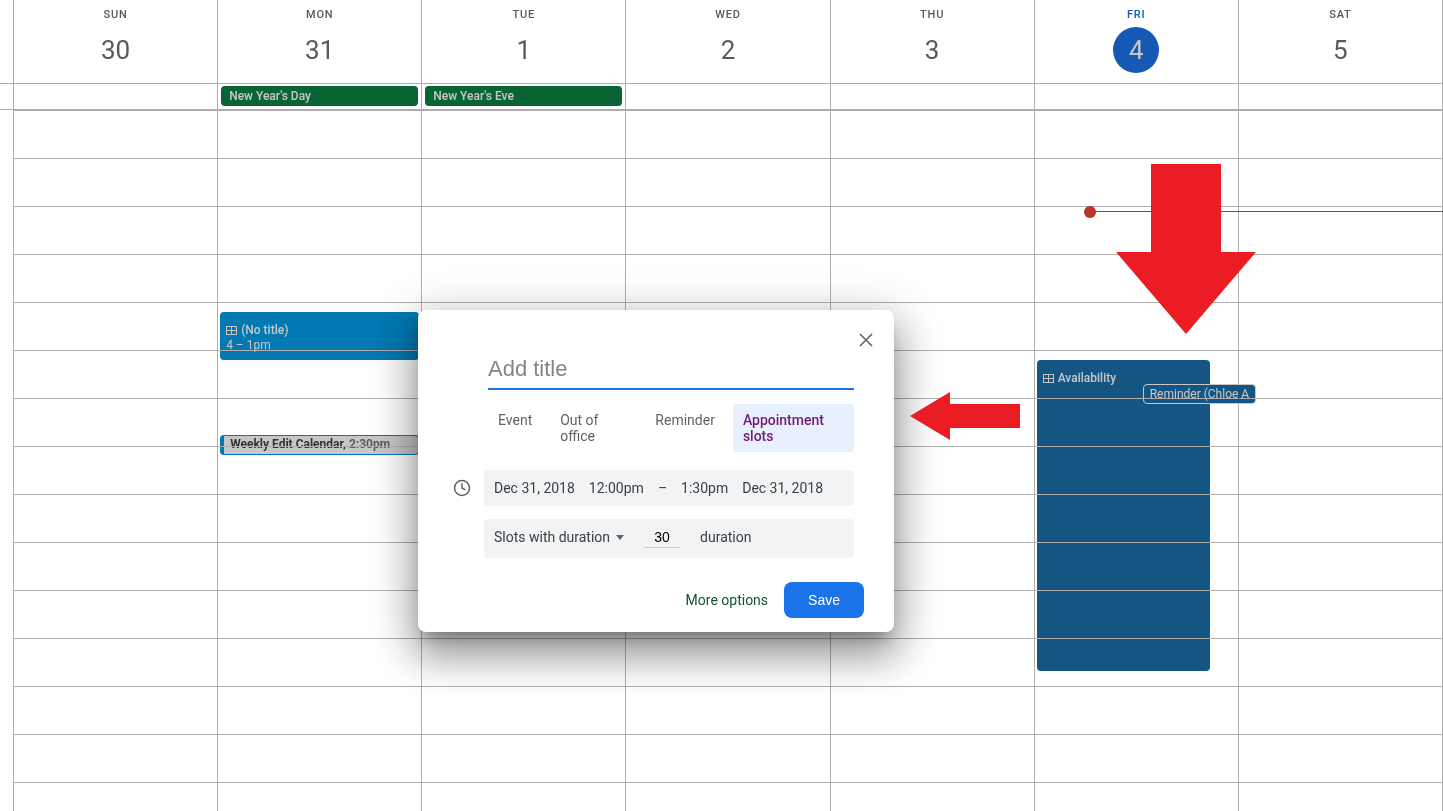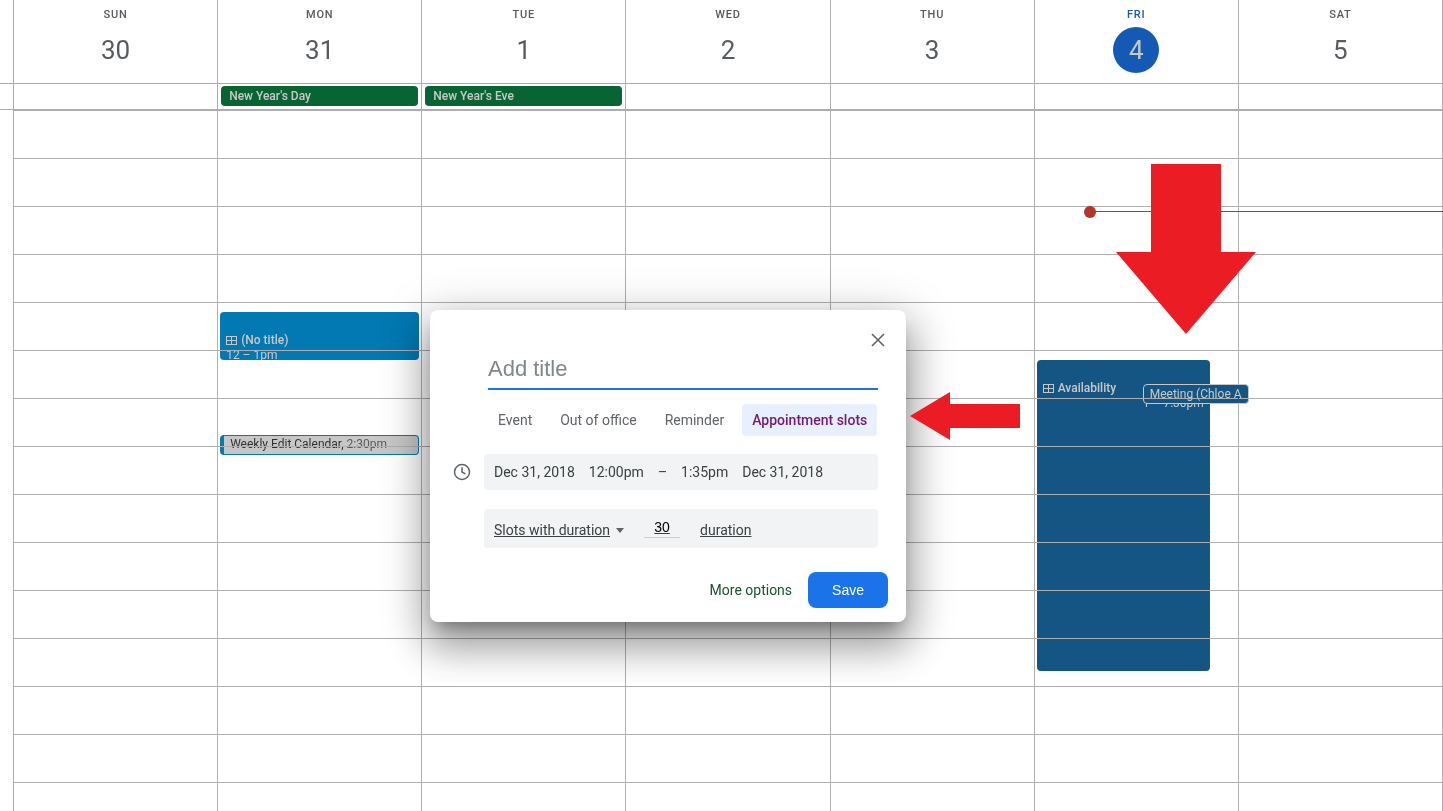--- a/index.html
+++ b/index.html
@@ -81,21 +81,21 @@
   position: absolute;
   left: 0; right: 0;
   border-top: 1px solid #e0e0e0;
 }
 .event {
   position: absolute;
   left: 2px; right: 2px;
   border-radius: 4px;
   color: #fff;
   font-size: 12px;
-  padding: 21px 6px;
+  padding: 11px 6px;
   overflow: hidden;
   line-height: 1.25;
 }
 .event .title-row { display: flex; align-items: center; gap: 4px; font-weight: 500;}
 .grid-icon {
   display: inline-block;
   width: 11px; height: 9px;
   background:
     linear-gradient(currentColor,currentColor) 0 0/11px 1px no-repeat,
     linear-gradient(currentColor,currentColor) 0 4px/11px 1px no-repeat,
@@ -104,20 +104,21 @@
     linear-gradient(currentColor,currentColor) 5px 0/1px 9px no-repeat,
     linear-gradient(currentColor,currentColor) 10px 0/1px 9px no-repeat;
 }
 .event.light { background: #039be5; }
 .event.dark  { background: #1a6da8; text-align: right; }
 .event.outline {
   background: #fff;
   color: #3c4043;
   border: 1px solid #039be5;
   border-left: 4px solid #039be5;
+  font-weight: bold;
 }
 .event.outline .time { color: #70757a; }
 .chip {
   position: absolute;
   background: #1a6da8;
   color: #fff;
   font-size: 12px;
   border: 1px solid #fff;
   border-radius: 4px;
   padding: 2px 6px;
@@ -133,26 +134,26 @@
 .now-dot {
   position: absolute;
   width: 12px; height: 12px;
   background: #ea4335;
   border-radius: 50%;
   top: -6px;
 }
 
 .dialog {
   position: absolute;
-  left: 430px; top: 310px;
+  left: 418px; top: 310px;
   width: 476px;
   background: #fff;
   border-radius: 8px;
   box-shadow: 0 24px 38px 3px rgba(0,0,0,.28), 0 9px 46px 8px rgba(0,0,0,.18), 0 11px 15px -7px rgba(0,0,0,.3);
-  padding: 16px 0 14px;
+  padding: 16px 12px 14px;
   z-index: 20;
 }
 .dialog .close {
   position: absolute;
   right: 12px; top: 14px;
   width: 32px; height: 32px;
   display: flex; align-items: center; justify-content: center;
   color: #5f6368;
   cursor: pointer;
   font-size: 18px;
@@ -202,30 +203,29 @@
   background: #f1f3f4;
   border-radius: 4px;
   padding: 10px 10px;
   font-size: 14px;
   color: #3c4043;
   display: flex;
   align-items: center;
   gap: 14px;
 }
 .slotsbar {
-  margin: 19px 28px 0 54px;
+  margin: 13px 28px 0 54px;
   background: #f1f3f4;
   border-radius: 4px;
   padding: 10px 10px;
   font-size: 14px;
   color: #3c4043;
   display: flex;
-  align-items: flex-end;
+  align-items: flex-start;
   gap: 20px;
-  text-decoration: underline;
 }
 .slotsbar .label { display: flex; align-items: center; gap: 6px;}
 .tri {
   width: 0; height: 0;
   border-left: 4px solid transparent;
   border-right: 4px solid transparent;
   border-top: 5px solid #5f6368;
 }
 .dur-input {
   width: 36px;
@@ -336,21 +336,21 @@
         <div class="hour-line" style="top: 576px;"></div>
         <div class="hour-line" style="top: 624px;"></div>
         <div class="hour-line" style="top: 672px;"></div>
       </div>
     <div class="time-col">
       <div class="event light" style="top:202px;height:48px;">
         <div class="title-row">
             <span class="grid-icon"></span>
             <span>(No title)</span>
           </div>
-        <div>12 – 1pm</div>
+        <div>4 – 1pm</div>
       </div>
       <div class="event outline" style="top:325px;height:20px;padding:1px 6px;">
         <span>Weekly Edit Calendar,</span>
         <span class="time">2:30pm</span>
       </div>
     <div class="hour-line" style="top: 0px;"></div>
         <div class="hour-line" style="top: 48px;"></div>
         <div class="hour-line" style="top: 96px;"></div>
         <div class="hour-line" style="top: 144px;"></div>
         <div class="hour-line" style="top: 192px;"></div>
@@ -417,21 +417,21 @@
         <div class="hour-line" style="top: 672px;"></div>
       </div>
     <div class="time-col">
       <div class="event dark" style="top:250px;height:311px;right:28px;">
         <div class="title-row">
             <span class="grid-icon"></span>
             <span>Availability</span>
           </div>
         <div>1 – 7:30pm</div>
       </div>
-      <div class="chip" style="top:274px;left:108px;">Meeting (Chloe A</div>
+      <div class="chip" style="top:274px;left:108px;">Reminder (Chloe A</div>
     <div class="hour-line" style="top: 0px;"></div>
         <div class="hour-line" style="top: 48px;"></div>
         <div class="hour-line" style="top: 96px;"></div>
         <div class="hour-line" style="top: 144px;"></div>
         <div class="hour-line" style="top: 192px;"></div>
         <div class="hour-line" style="top: 240px;"></div>
         <div class="hour-line" style="top: 288px;"></div>
         <div class="hour-line" style="top: 336px;"></div>
         <div class="hour-line" style="top: 384px;"></div>
         <div class="hour-line" style="top: 432px;"></div>
@@ -480,21 +480,21 @@
   </div>
   <div class="row">
     <svg class="clock-icon" viewBox="0 0 24 24">
         <circle cx="12" cy="12" r="9" stroke="#5f6368" stroke-width="1.8" fill="none"></circle>
         <path d="M12 7v5l3.5 2" stroke="#5f6368" stroke-width="1.8" fill="none" stroke-linecap="round"></path>
       </svg>
     <div class="datebar">
       <span>Dec 31, 2018</span>
       <span>12:00pm</span>
       <span>–</span>
-      <span>1:35pm</span>
+      <span>1:30pm</span>
       <span>Dec 31, 2018</span>
     </div>
   </div>
   <div class="slotsbar">
     <div class="label">
       <span>Slots with duration</span>
       <span class="tri"></span>
     </div>
     <input class="dur-input" value="30" style="">
     <span>duration</span>

